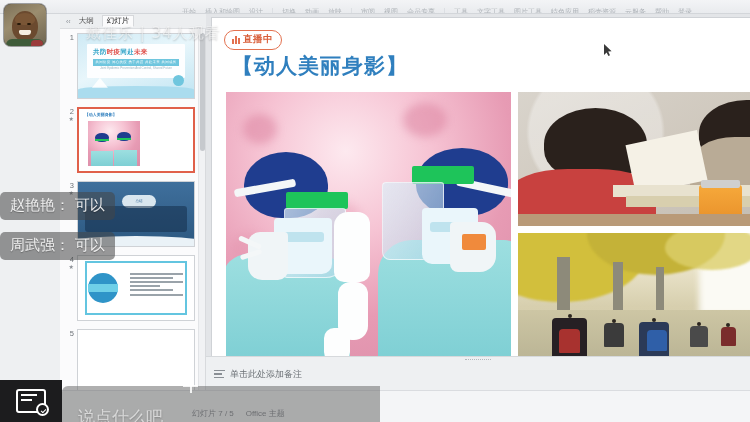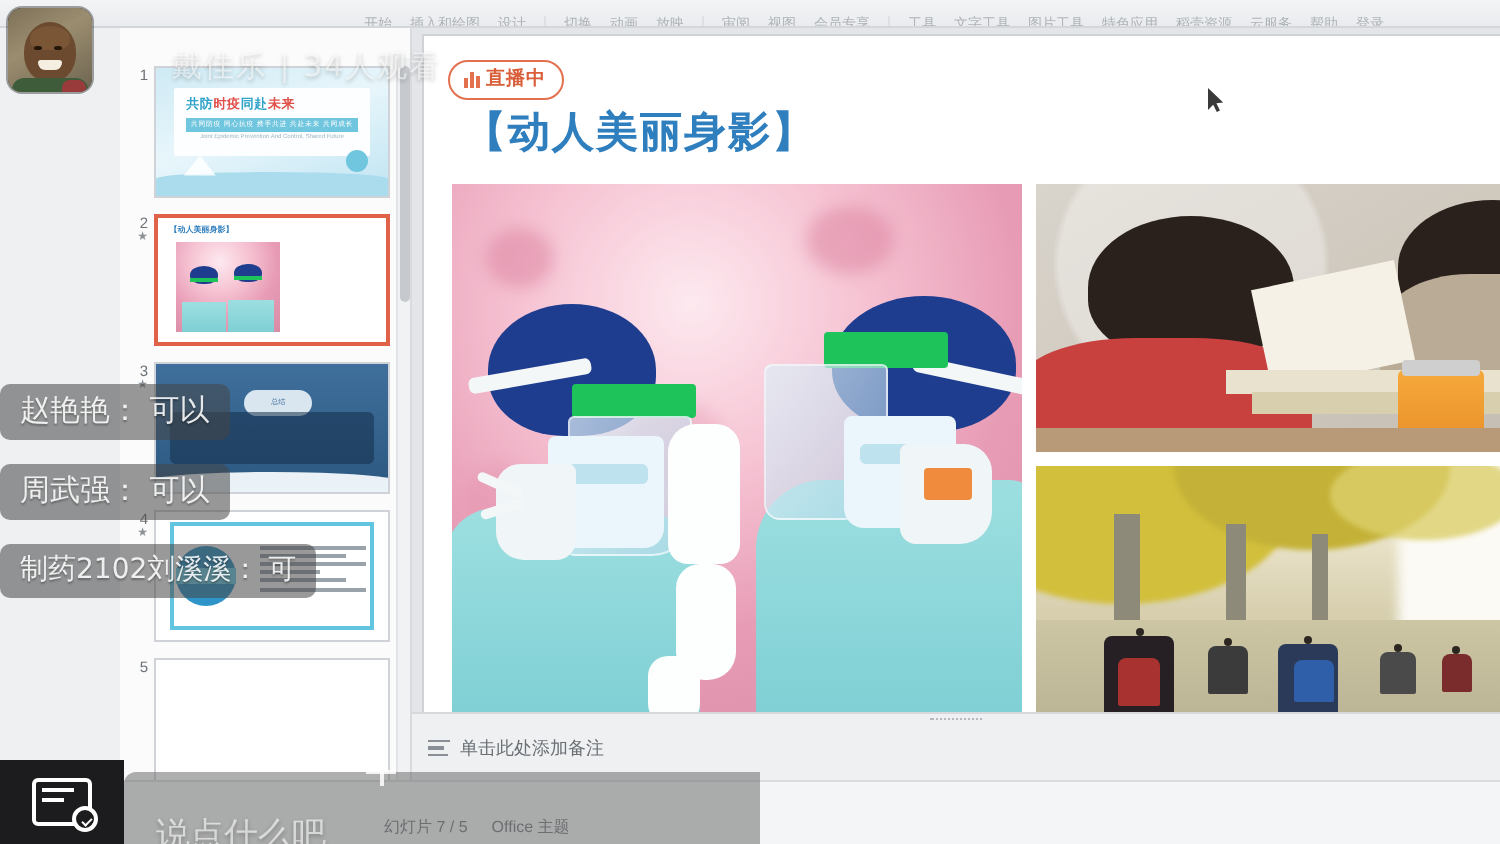--- a/index.html
+++ b/index.html
@@ -312,20 +312,25 @@
         <span class="ribbon-item">图片工具</span>
         <span class="ribbon-item">特色应用</span>
         <span class="ribbon-item">稻壳资源</span>
         <span class="ribbon-item">云服务</span>
         <span class="ribbon-item">帮助</span>
         <span class="ribbon-item">登录</span>
       </div>
     </div>
 
     <div class="thumb-panel">
+      <div class="panel-tabs">
+        <span class="collapse-chevron">‹‹</span>
+        <span class="panel-tab">大纲</span>
+        <span class="panel-tab active">幻灯片</span>
+      </div>
 
       <div class="thumb-list">
 
         <div class="thumb-row">
           <div class="thumb-num-col">
             <span class="thumb-num">1</span>
           </div>
           <div class="thumb-box t1">
             <div class="t1-inner">
               <div class="t1-head">
@@ -559,21 +564,20 @@
     <div class="wc-teeth"></div>
     <div class="wc-shirt"></div>
     <div class="wc-shirt2"></div>
   </div>
 
   <div class="watermark">戴佳乐 | 34人观看</div>
 
   <div class="chat-stack">
     <div><span class="chat-msg">赵艳艳： 可以</span></div>
     <div><span class="chat-msg">周武强： 可以</span></div>
-    <div><span class="chat-msg m3">制药2102刘溪溪： 可</span></div>
   </div>
 
   <div class="comment-bar">
     <div class="grey-block"></div>
     <div class="dark-block">
       <span class="card-icon">
         <i></i>
           <i></i>
         <span class="chk"></span>
       </span>

